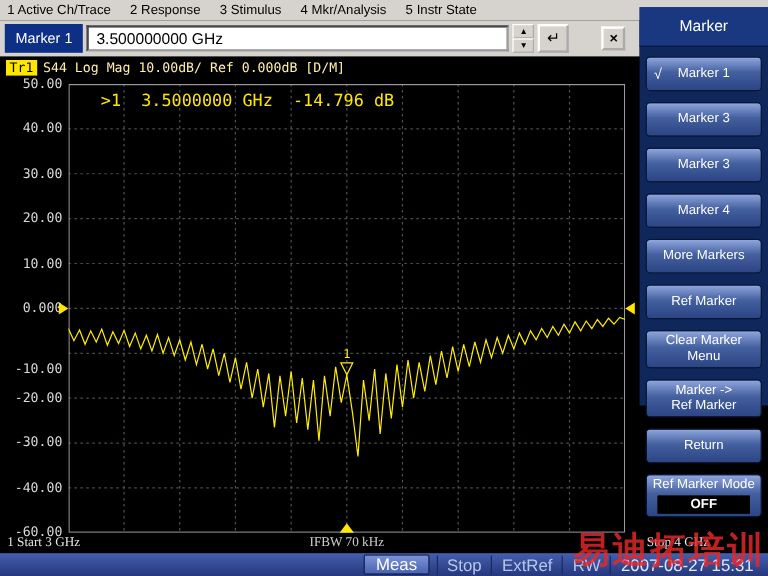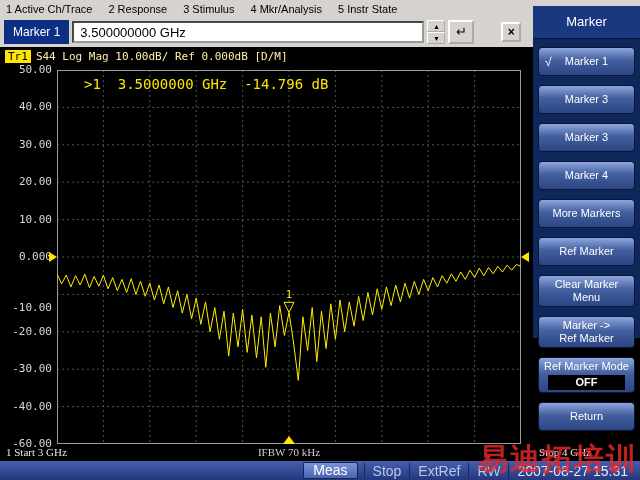--- a/index.html
+++ b/index.html
@@ -184,25 +184,25 @@
       </div>
       <div class="sb-btn">
         <span class="lbl">Clear Marker
 Menu</span>
       </div>
       <div class="sb-btn">
         <span class="lbl">Marker -&gt;
 Ref Marker</span>
       </div>
       <div class="sb-btn">
+        <span class="lbl">Return</span>
+      </div>
+      <div class="sb-btn">
         <span class="lbl">Ref Marker Mode</span>
         <div class="off-chip">OFF</div>
-      </div>
-      <div class="sb-btn">
-        <span class="lbl">Return</span>
       </div>
     </div>
   </div>
 
   <div class="statusbar">
     <div class="sb-spacer"></div>
     <div class="meas-chip">Meas</div>
     <span class="status-item">Stop</span>
     <span class="status-item">ExtRef</span>
     <span class="status-item">RW</span>

